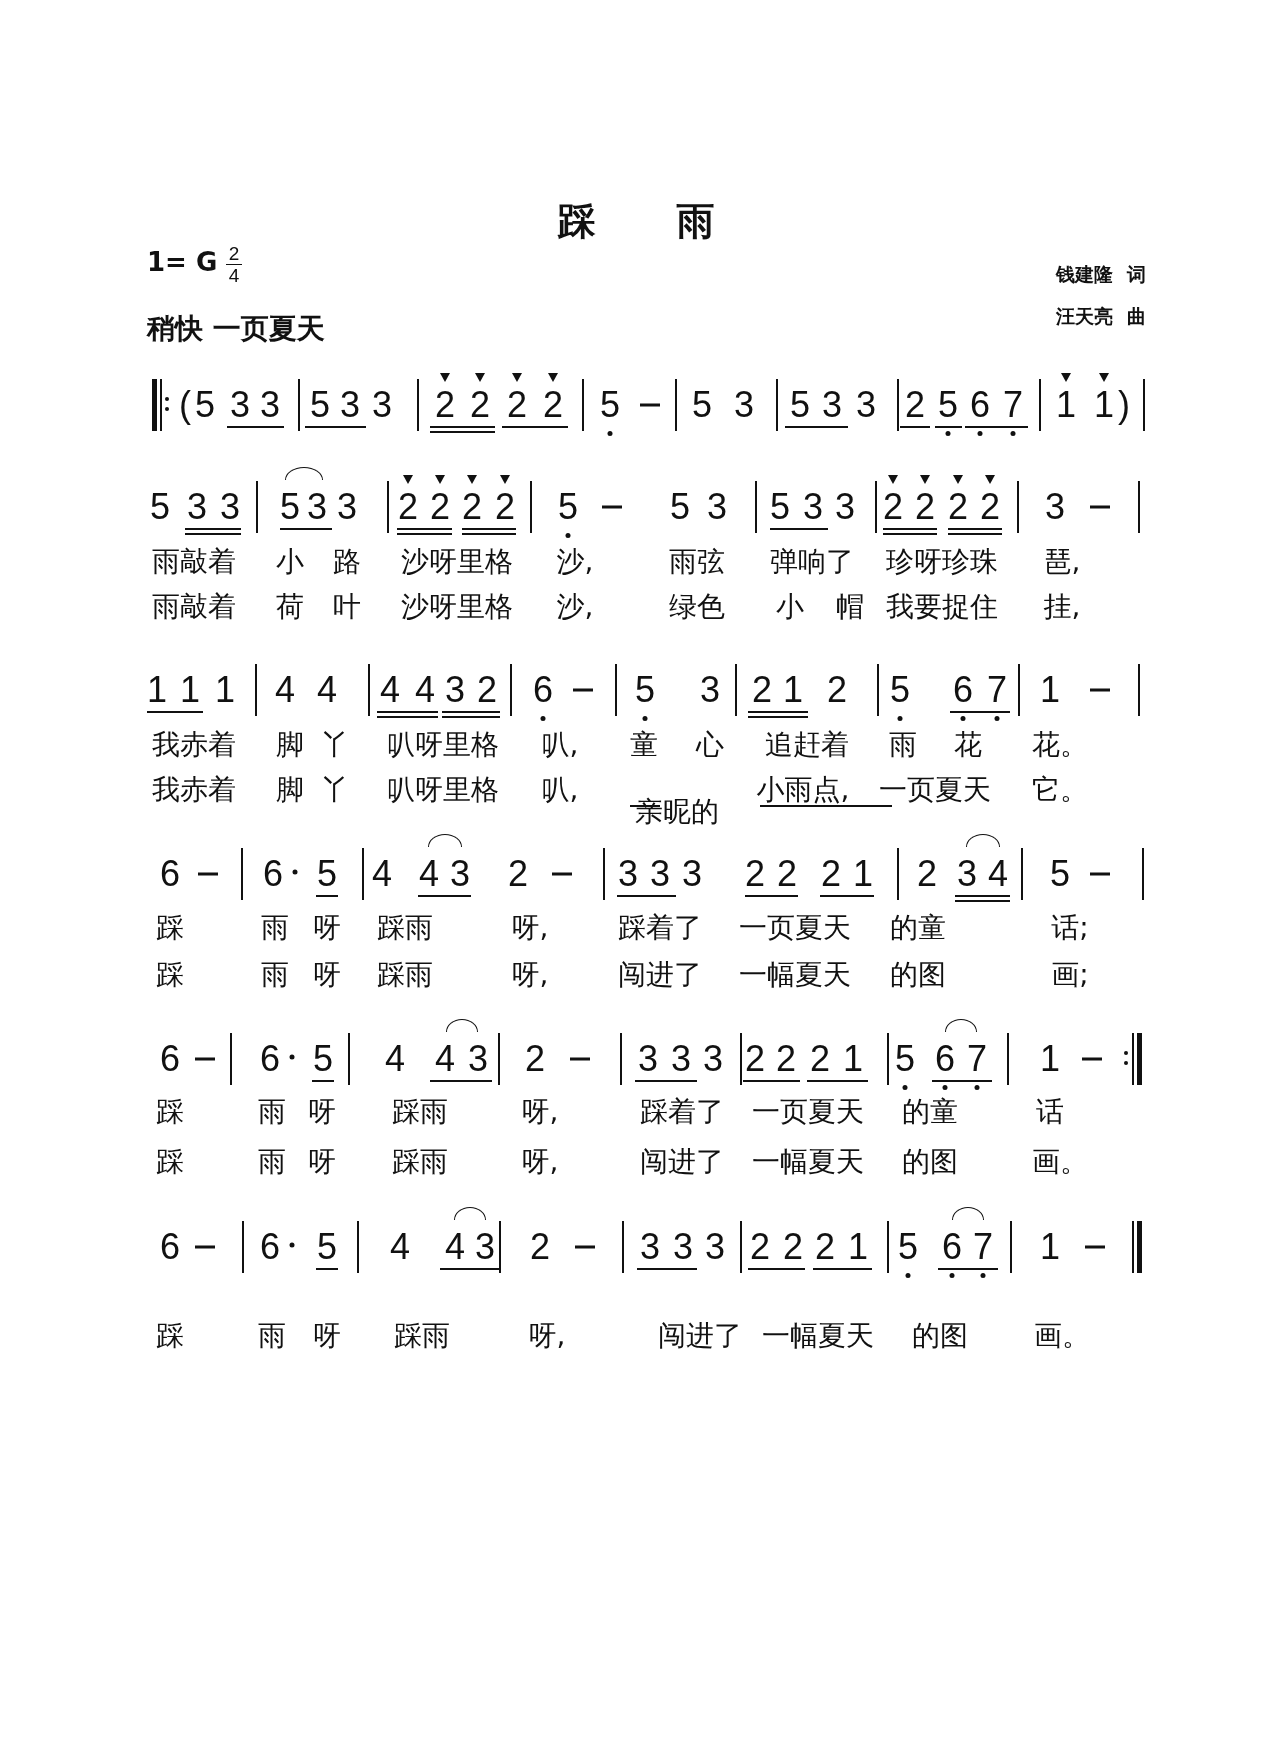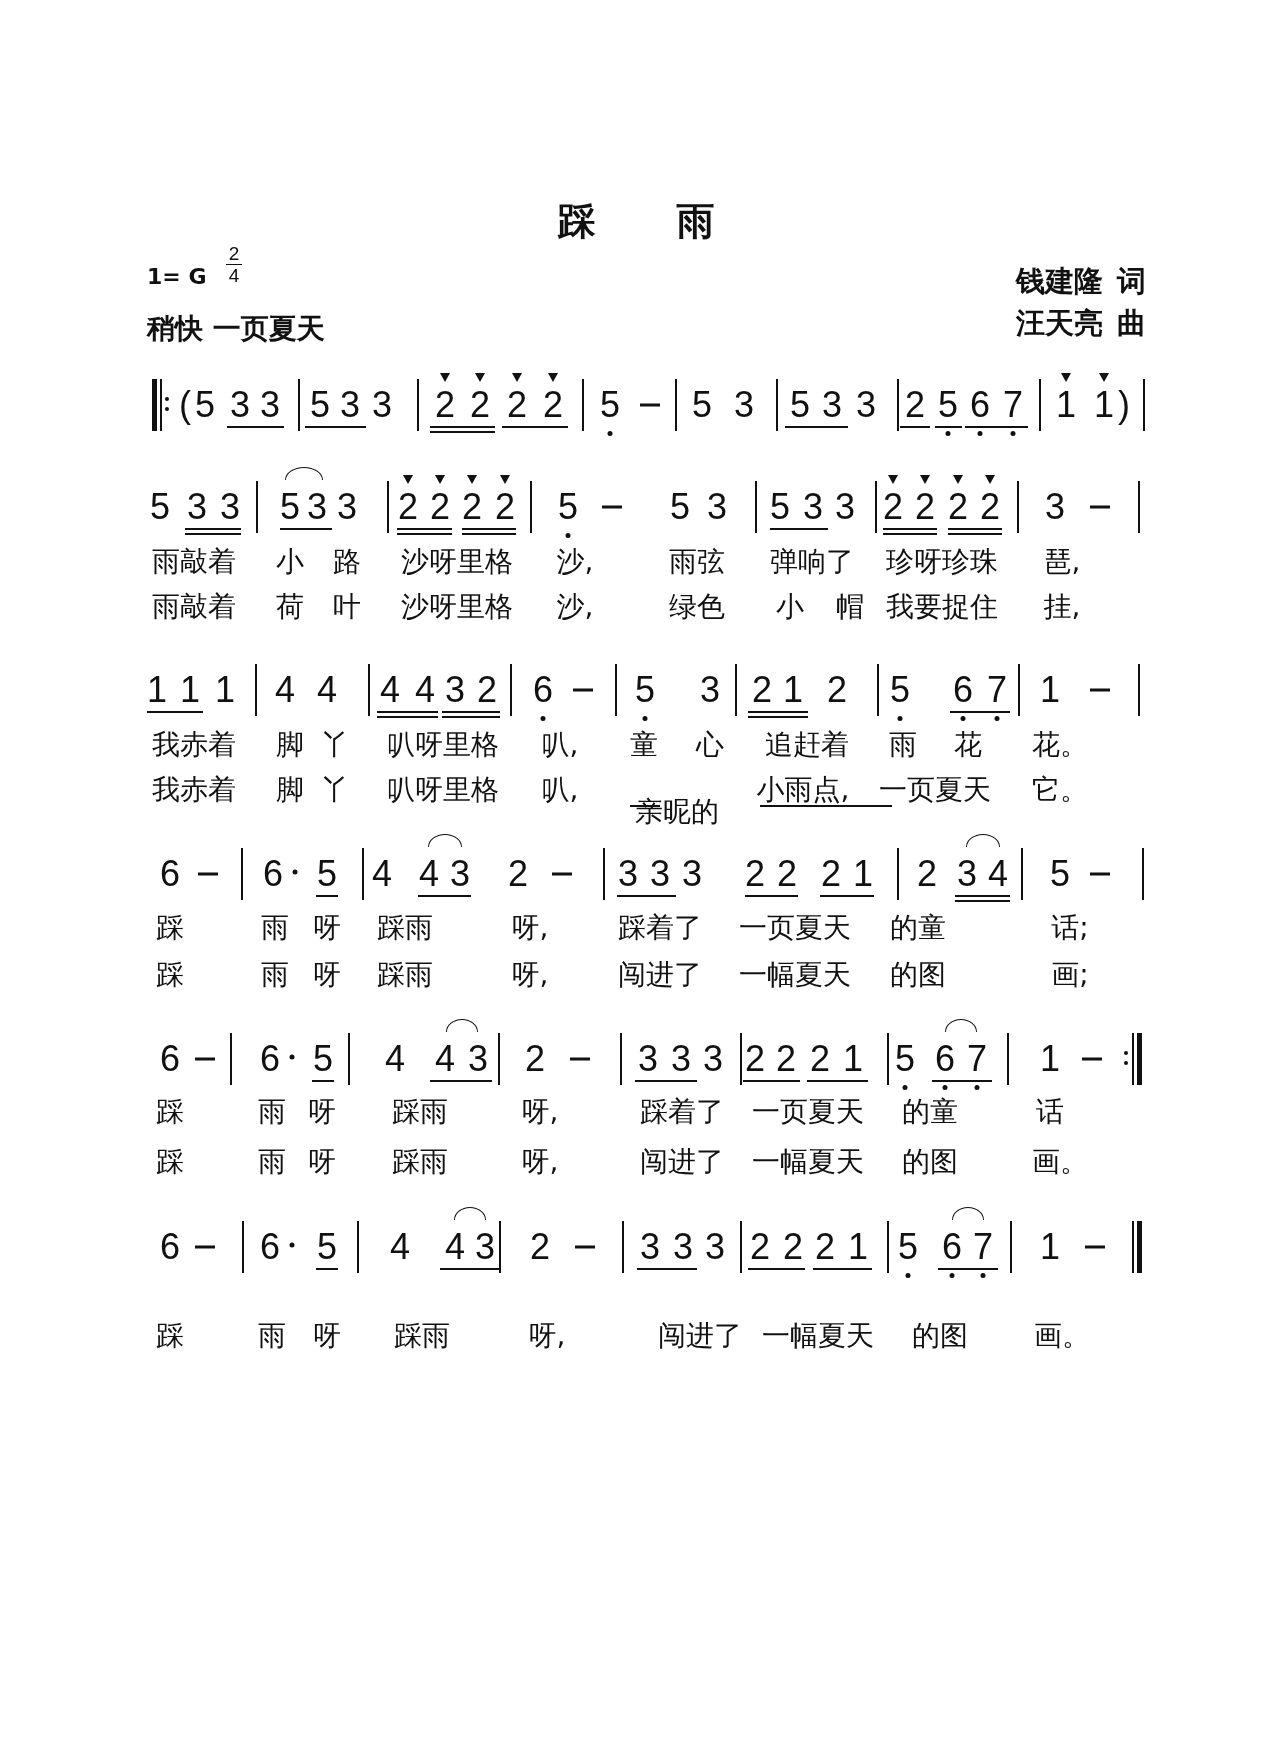--- a/index.html
+++ b/index.html
@@ -1,25 +1,25 @@
 <!DOCTYPE html>
 <html><head>
 <meta charset="utf-8">
 <style>
   html, body { margin: 0; padding: 0; background: #ffffff; }
   body { width: 1272px; height: 1753px; position: relative; overflow: hidden;
          font-family: "Liberation Sans", "DejaVu Sans", sans-serif; color: #111; }
   .abs { position: absolute; }
   .title { left: 0; width: 1272px; top: 158px; text-align: center; font-size: 38px; font-weight: bold;
            font-family: "DejaVu Sans", sans-serif; letter-spacing: 34px; padding-left: 34px; box-sizing: border-box; margin-top: 38px; }
-  .key { left: 147px; top: 264px; font-size: 22px; font-weight: bold; font-family: "DejaVu Sans", sans-serif; }
+  .key { left: 147px; top: 247px; font-size: 26px; font-weight: bold; font-family: "DejaVu Sans", sans-serif; }
   .timesig { left: 224px; top: 244px; width: 20px; text-align: center; font-size: 19px; line-height: 19px; font-family: "Liberation Sans", sans-serif; }
   .timesig .line { border-top: 1.5px solid #111; margin: 1px 2px; }
   .tempo { left: 147px; top: 310px; font-size: 28px; font-weight: bold; font-family: "DejaVu Sans", sans-serif; }
-  .credit { right: 126px; font-size: 29px; font-weight: bold; font-family: "DejaVu Sans", sans-serif; text-align: left; }
+  .credit { right: 126px; font-size: 19px; font-weight: bold; font-family: "DejaVu Sans", sans-serif; text-align: left; }
   .credit span + span { margin-left: 14px; }
   .note { position: absolute; font-size: 36px; line-height: 36px; width: 28px; text-align: center; transform: translate(-50%, -50%);
           font-family: "Liberation Sans", sans-serif; }
   .dash { position: absolute; width: 20px; height: 3px; background: #111; transform: translate(-50%, -50%); }
   .bar { position: absolute; width: 1.5px; background: #111; }
   .dbar-thick { position: absolute; width: 5px; background: #111; }
   .uline { position: absolute; height: 1.6px; background: #111; }
   .lowdot { position: absolute; width: 5px; height: 5px; border-radius: 50%; background: #111; transform: translate(-50%, 0); }
   .stacc { position: absolute; width: 0; height: 0; border-left: 5px solid transparent; border-right: 5px solid transparent;
            border-top: 9px solid #111; transform: translate(-50%, 0); }

